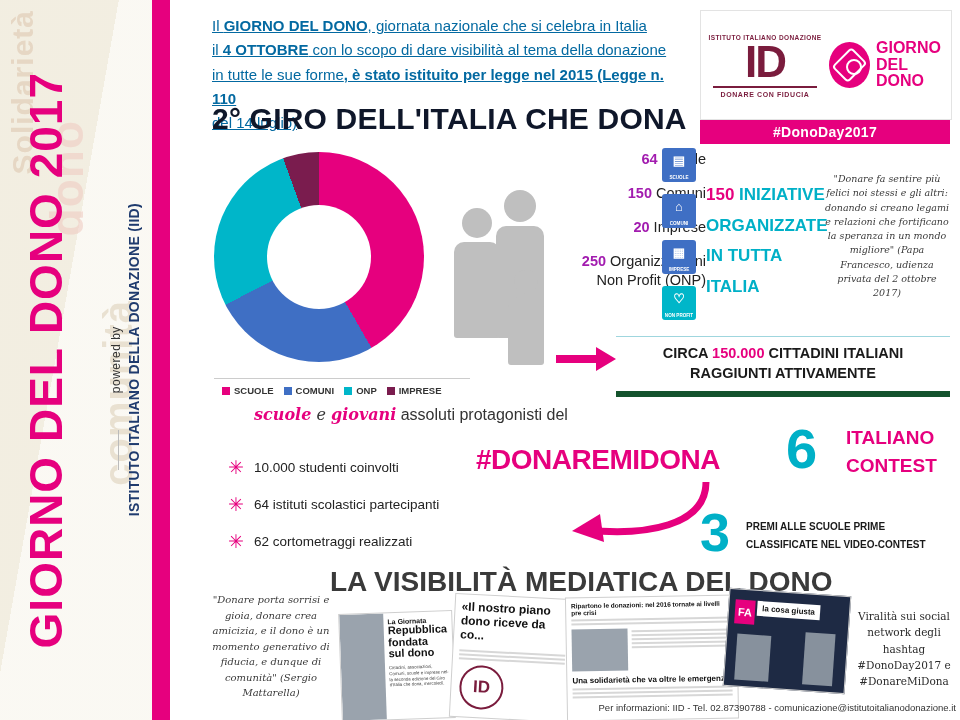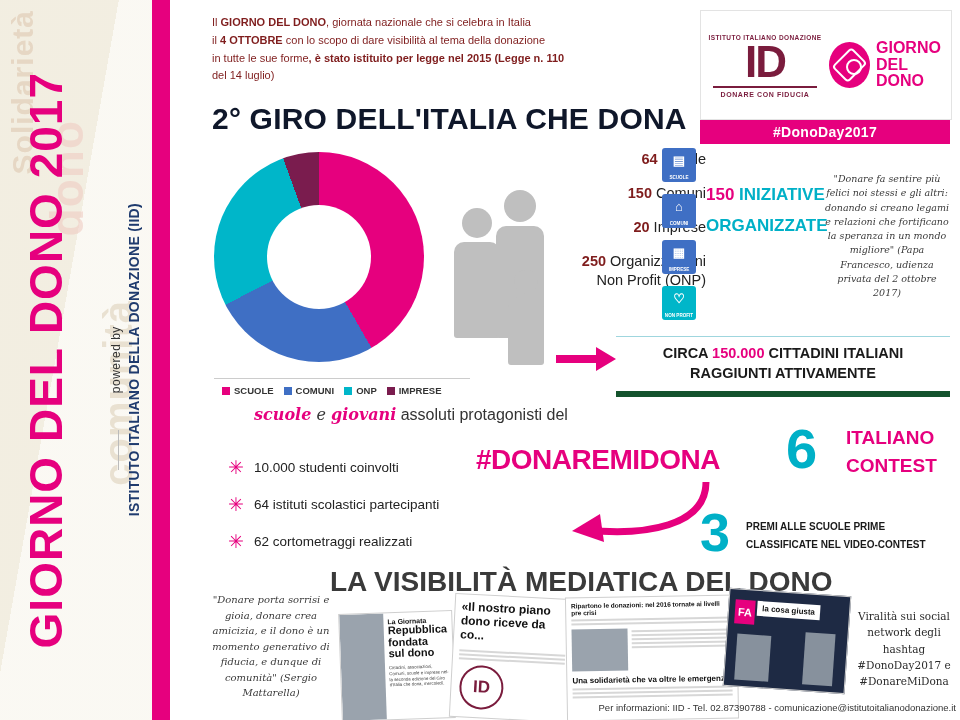--- a/index.html
+++ b/index.html
@@ -48,21 +48,21 @@
   .powered-by { font-size:12px; color:#333; letter-spacing:.5px; }
   .powered-sep { display:block; height:26px; }
   .powered-iid { font-size:14px; color:#1f3b6e; font-weight:bold; letter-spacing:.3px; }
   .powered-line {
     position:absolute; left:118px; top:430px; width:1px; height:40px; background:#bbb;
   }
 
   
   .intro {
     position:absolute; left:212px; top:14px; width:470px;
-    font-size:11px; line-height:1.62; color:#7f1d1d;
+    font-size:15px; line-height:1.62; color:#0369a1;text-decoration:underline;
   }
   .intro b { font-weight:bold; }
 
   
   .logo-box {
     position:absolute; left:700px; top:10px; width:250px; height:108px;
     background:#ffffff; border:1px solid #e3e3e3; display:flex; align-items:center;
   }
   .iid-logo { width:128px; text-align:center; padding-top:2px; }
   .iid-top { font-size:6.5px; color:#7a1c3d; letter-spacing:.4px; font-weight:bold; }
@@ -121,21 +121,21 @@
 
   
   .people { position:absolute; left:452px; top:160px; width:110px; height:200px; }
   .fig { position:absolute; background:#bfbfbf; }
   .fig .head { position:absolute; border-radius:50%; background:#bfbfbf; }
   .fig .body { position:absolute; background:#bfbfbf; border-radius:10px 10px 3px 3px; }
 
   
   .stats { position:absolute; left:516px; top:150px; width:190px; text-align:right; font-size:14.5px; color:#222; }
   .stats .row { margin-bottom:16px; line-height:1.25; }
-  .stats .num { color:#7f1d1d; font-weight:bold; }
+  .stats .num { color:#a21caf; font-weight:bold; }
   .stat-icons { position:absolute; left:662px; top:148px; width:40px; }
   .stat-icon {
     width:34px; height:34px; background:#3f6fc4; border-radius:3px; margin-bottom:12px;
     color:#fff; font-size:4.6px; font-weight:bold; display:flex; align-items:flex-end;
     justify-content:center; padding-bottom:2px; box-sizing:border-box; position:relative;
   }
   .stat-icon .glyph {
     position:absolute; left:0; right:0; top:5px; text-align:center; font-size:13px; color:#fff;
   }
   .stat-icon.teal { background:#00b6c9; }
@@ -345,20 +345,21 @@
       </div>
     <div class="stat-icon teal">
         <span class="glyph">♡</span>
         <span>NON PROFIT</span>
       </div>
   </div>
 
   <div class="iniziative">
     <div><span class="big">150</span> <span>INIZIATIVE</span></div>
     <div>ORGANIZZATE</div>
+    <div>IN TUTTA ITALIA</div>
   </div>
 
   <div class="papa-quote">"Donare fa sentire più felici noi stessi e gli altri: donando si creano legami e relazioni che fortificano la speranza in un mondo migliore" (Papa Francesco, udienza privata del 2 ottobre 2017)</div>
 
   <svg class="arrow-pink" viewBox="0 0 60 26">
     <path d="M0 9 L40 9 L40 1 L60 13 L40 25 L40 17 L0 17 Z" fill="#e6007e"></path>
   </svg>
   <div class="citt-box">
     <div class="t">
       <span>CIRCA </span><span class="hl">150.000</span><span> CITTADINI ITALIANI</span><br>

